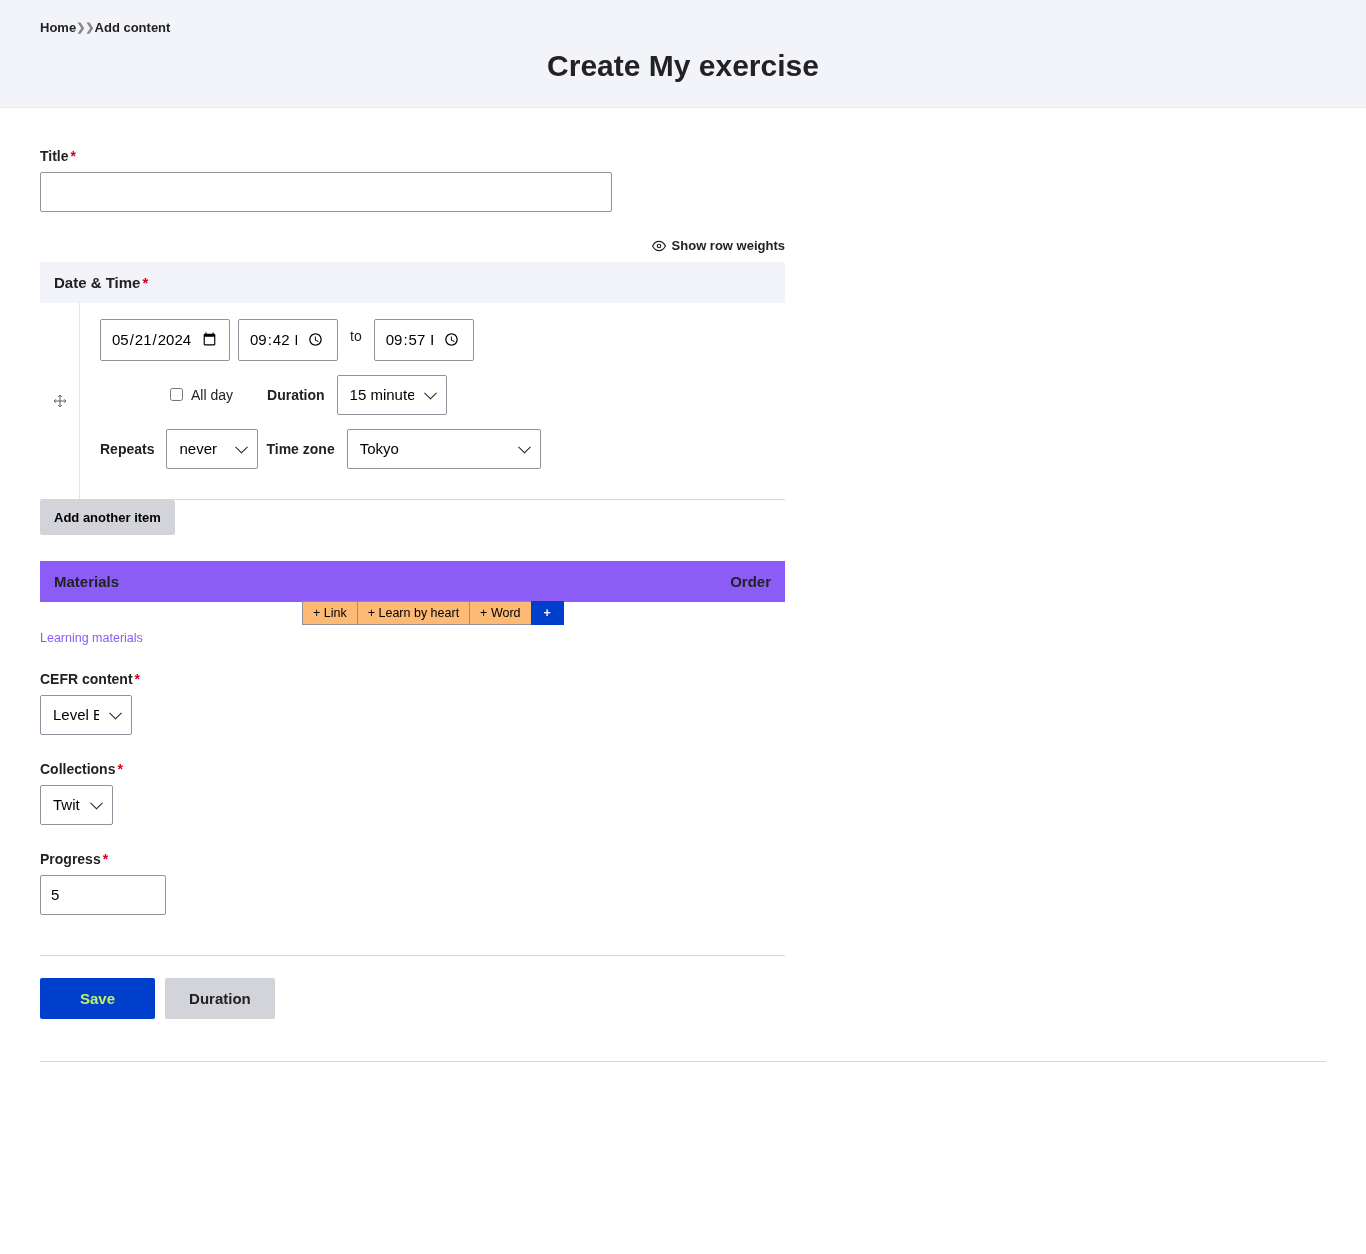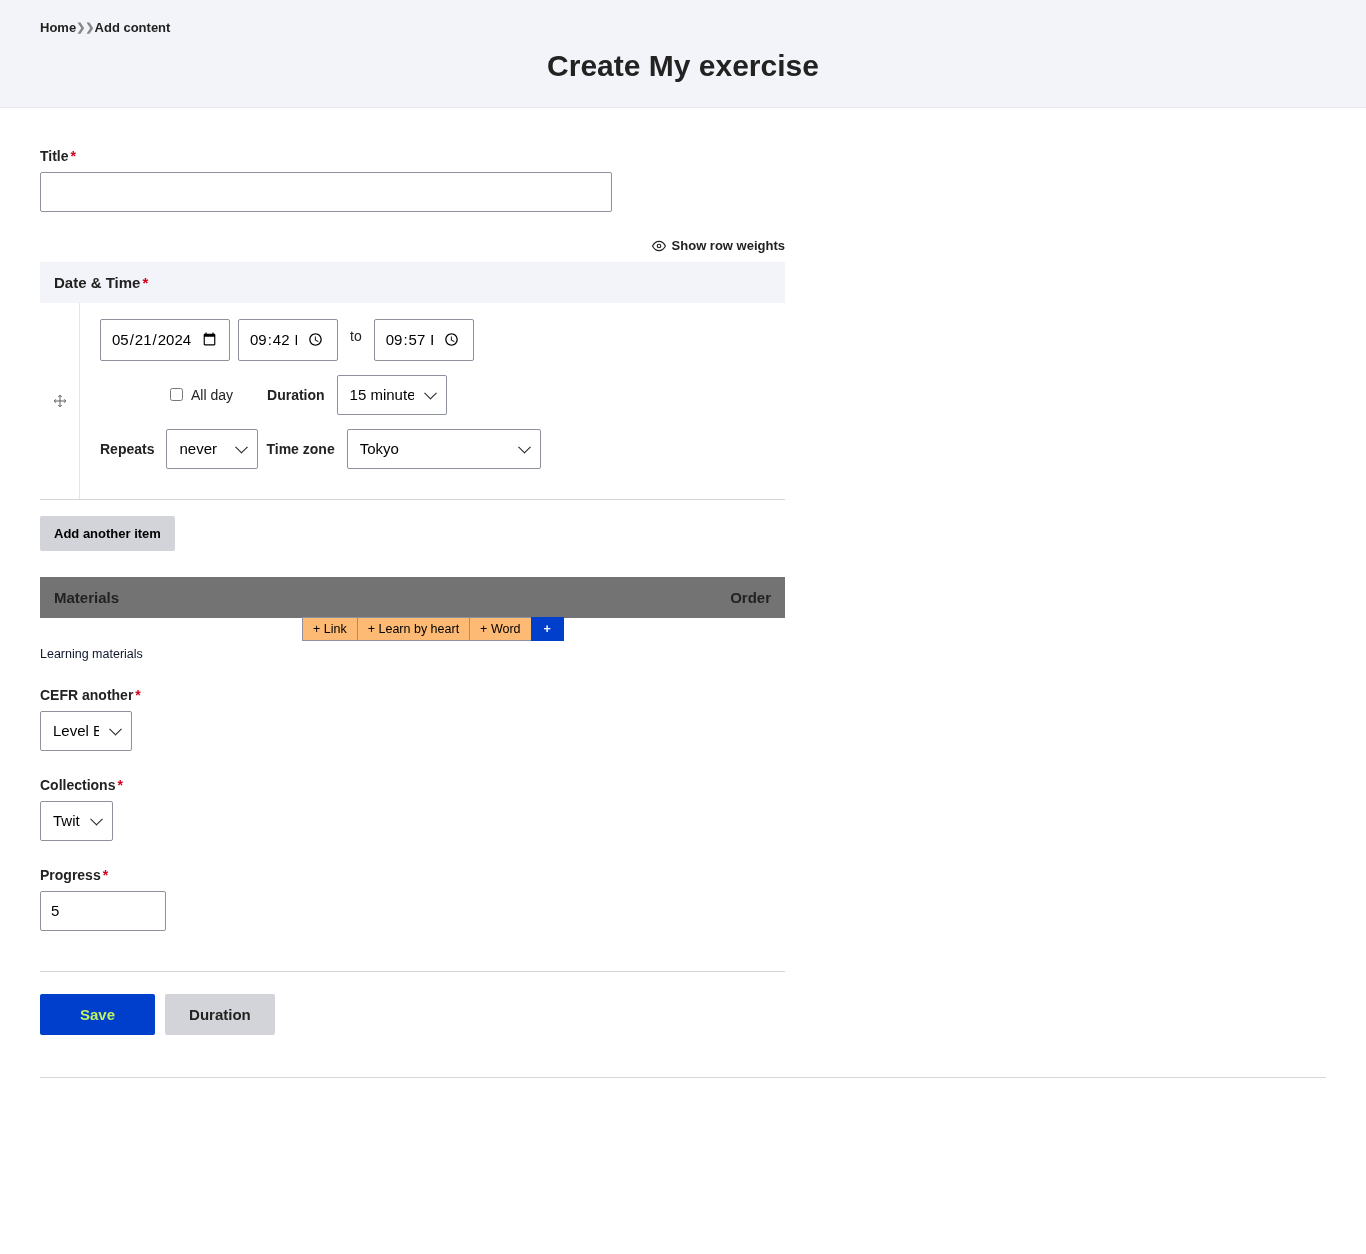--- a/index.html
+++ b/index.html
@@ -32,27 +32,27 @@
   .to-label { font-size: 14px; margin: 0 4px 8px; }
   .inline-label { font-weight: 700; font-size: 14px; margin-right: 4px; }
   .check-row { margin-left: 70px; }
   .select-wrap { position: relative; display: inline-block; }
   .select-ctl { height: 40px; border: 1px solid #8e929c; border-radius: 2px; padding: 0 32px 0 12px; font-size: 15px; background: #fff; appearance: none; cursor: pointer; font-family: inherit; }
   .select-wrap::after { content: ''; position: absolute; right: 12px; top: 50%; width: 8px; height: 8px; border-right: 1.6px solid #222; border-bottom: 1.6px solid #222; transform: translateY(-70%) rotate(45deg); pointer-events: none; }
   .dur-select { width: 110px; }
   .rep-select { width: 92px; }
   .tz-select { width: 194px; }
   .btn-secondary { background: #d3d4d9; border: none; padding: 10px 14px; font-size: 13px; font-weight: 600; cursor: pointer; border-radius: 2px; }
-  .add-item { margin-top: 16px; margin-bottom: 26px; }
-  .materials-head { background: #737373; padding: 12px 14px; display: flex; justify-content: space-between; font-weight: 700; font-size: 15px; }
+  .add-item { margin-bottom: 26px; }
+  .materials-head { background: #8b5cf6; padding: 12px 14px; display: flex; justify-content: space-between; font-weight: 700; font-size: 15px; }
   .mat-buttons { display: flex; margin-left: 262px; margin-top: -1px; }
   .mat-btn { border: 1px solid #8e929c; background: #fdba74; padding: 4px 10px; font-size: 12.5px; cursor: pointer; border-right: none; font-family: inherit; }
   .mat-btn:last-of-type { border-right: 1px solid #8e929c; }
   .mat-btn.plus { background: #003ecc; color: #fff; border-color: #003ecc; padding: 4px 12px; font-weight: 700; }
-  .hint { color: #0f172a; font-size: 12.5px; margin-top: 6px; }
+  .hint { color: #8b5cf6; font-size: 12.5px; margin-top: 6px; }
   .cefr-select { width: 92px; }
   .coll-select { width: 73px; }
   .num-input { width: 126px; height: 40px; border: 1px solid #8e929c; border-radius: 2px; padding: 0 10px; font-size: 15px; }
   .actions { border-top: 1px solid #d6d6d6; padding-top: 22px; margin-top: 40px; display: flex; gap: 10px; }
   .btn-primary { background: #003ecc; color: #bef264; border: none; padding: 12px 40px; font-size: 15px; font-weight: 600; cursor: pointer; border-radius: 2px; }
   .btn-preview { background: #d3d4d9; color: #222; border: none; padding: 12px 24px; font-size: 15px; font-weight: 600; cursor: pointer; border-radius: 2px; }
 </style>
 </head>
 <body>
 
@@ -137,21 +137,21 @@
     </div>
     <div class="mat-buttons">
       <button class="mat-btn">+ Link</button>
       <button class="mat-btn">+ Learn by heart</button>
       <button class="mat-btn">+ Word</button>
       <button class="mat-btn plus">+</button>
     </div>
     <div class="hint">Learning materials</div>
 
     <div class="form-group" style="margin-top:26px;">
-      <span class="label"><span>CEFR another</span><span class="req">*</span></span><br>
+      <span class="label"><span>CEFR content</span><span class="req">*</span></span><br>
       <span class="select-wrap">
         <select class="select-ctl cefr-select">
           <option>Level B2</option>
         </select>
       </span>
     </div>
 
     <div class="form-group">
       <span class="label"><span>Collections</span><span class="req">*</span></span><br>
       <span class="select-wrap">

